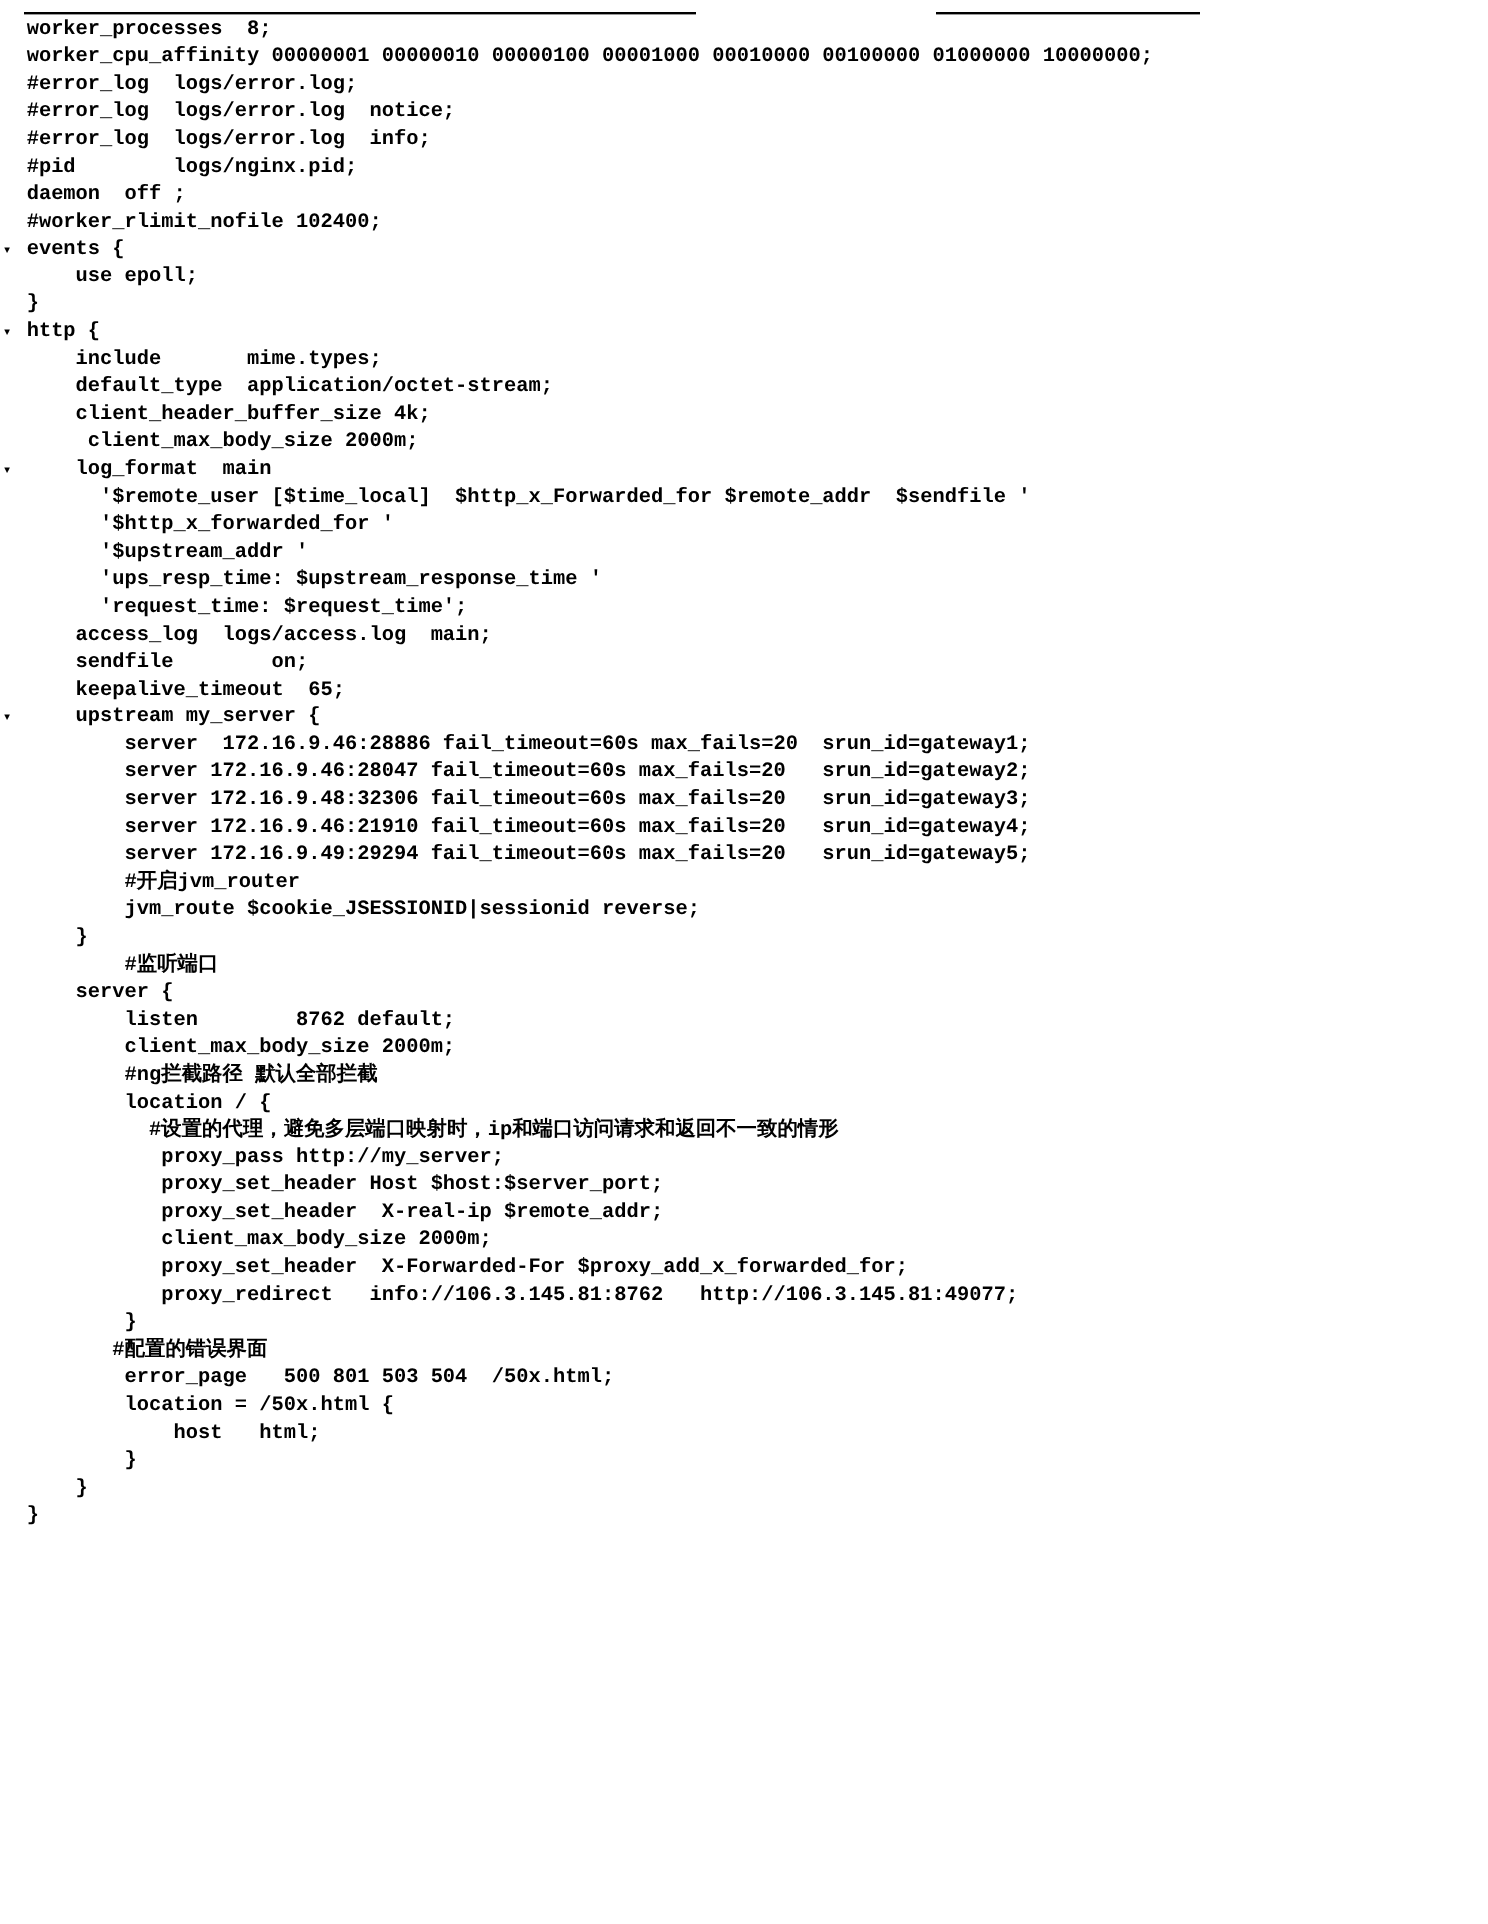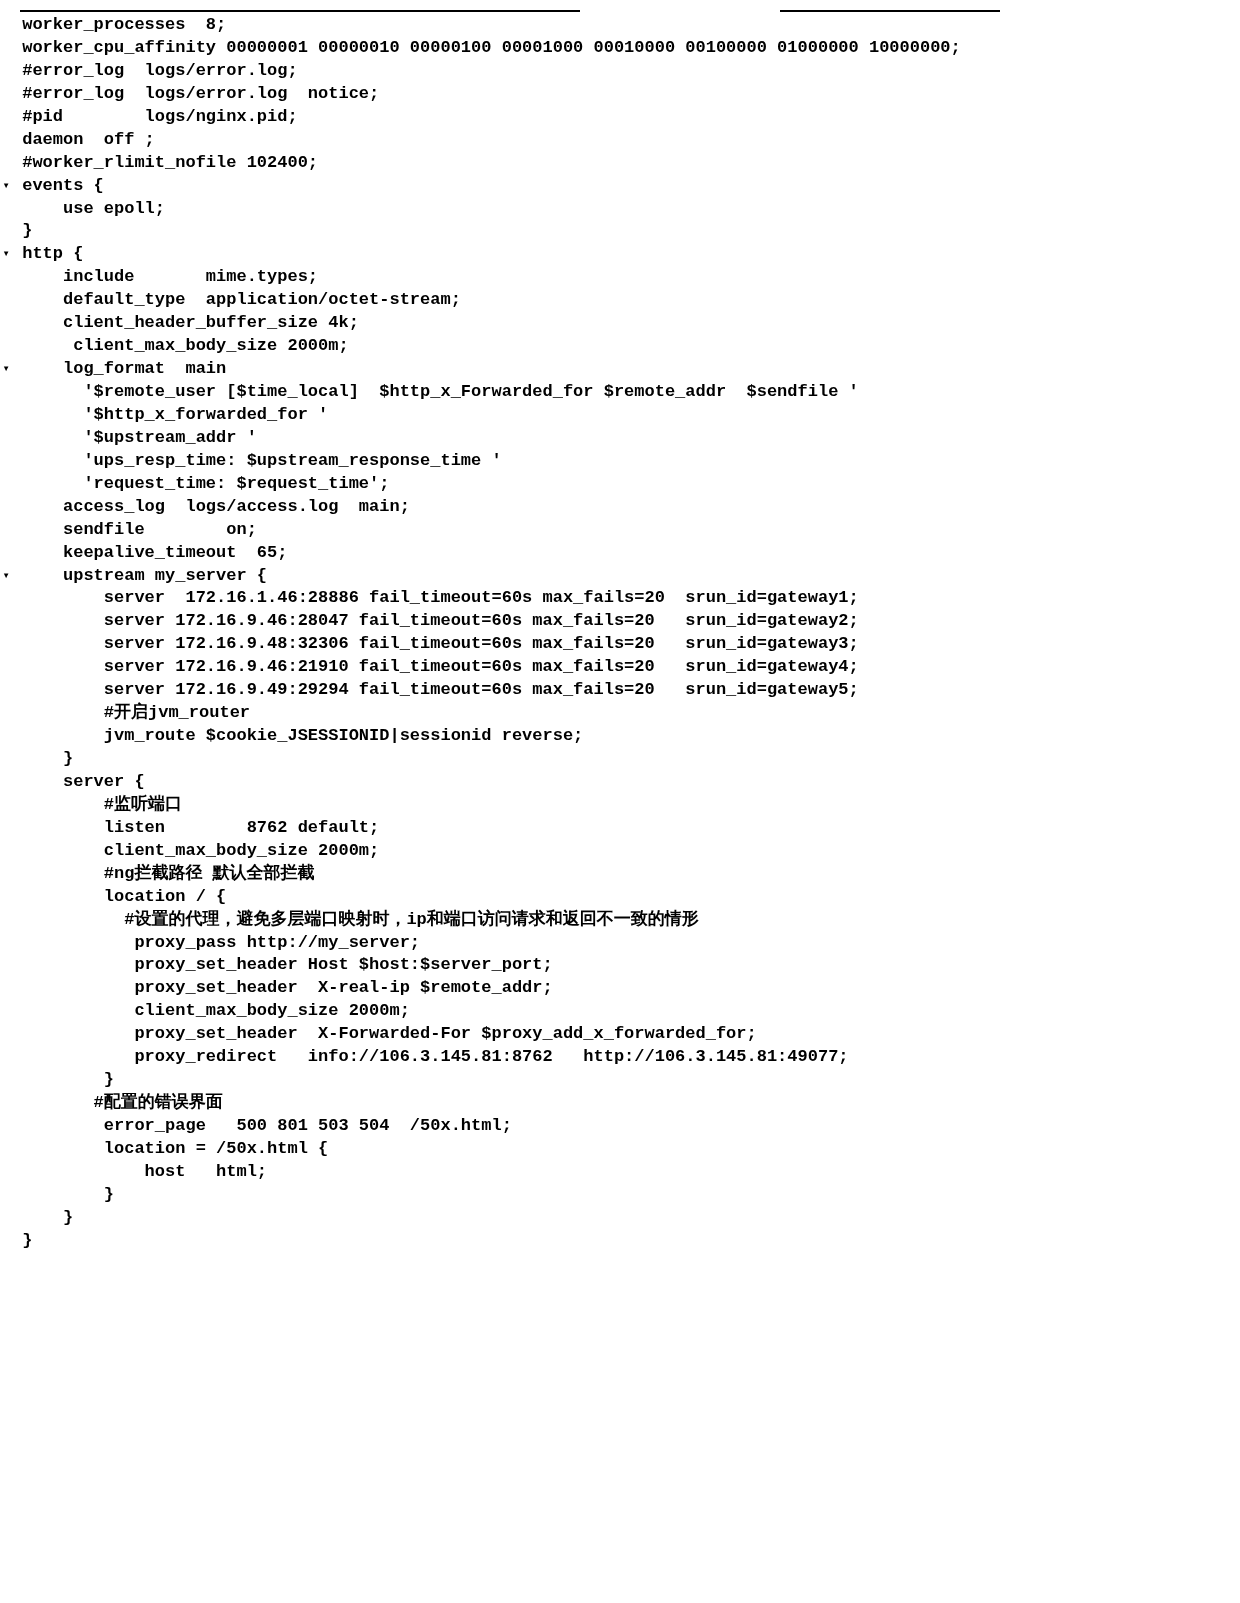--- a/index.html
+++ b/index.html
@@ -49,20 +49,21 @@
 <div class="topbar">
   <hr class="hr seg seg1">
   <hr class="hr seg seg2">
 </div>
 
 <div id="code">
     <div class="line"><span class="gutter"></span><span class="content"> worker_processes  8;</span></div>
     <div class="line"><span class="gutter"></span><span class="content"> worker_cpu_affinity 00000001 00000010 00000100 00001000 00010000 00100000 01000000 10000000;</span></div>
     <div class="line"><span class="gutter"></span><span class="content"> #error_log  logs/error.log;</span></div>
     <div class="line"><span class="gutter"></span><span class="content"> #error_log  logs/error.log  notice;</span></div>
+    <div class="line"><span class="gutter"></span><span class="content"> #error_log  logs/error.log  info;</span></div>
     <div class="line"><span class="gutter"></span><span class="content"> #pid        logs/nginx.pid;</span></div>
     <div class="line"><span class="gutter"></span><span class="content"> daemon  off ;</span></div>
     <div class="line"><span class="gutter"></span><span class="content"> #worker_rlimit_nofile 102400;</span></div>
     <div class="line"><span class="gutter">▾</span><span class="content"> events {</span></div>
     <div class="line"><span class="gutter"></span><span class="content">     use epoll;</span></div>
     <div class="line"><span class="gutter"></span><span class="content"> }</span></div>
     <div class="line"><span class="gutter">▾</span><span class="content"> http {</span></div>
     <div class="line"><span class="gutter"></span><span class="content">     include       mime.types;</span></div>
     <div class="line"><span class="gutter"></span><span class="content">     default_type  application/octet-stream;</span></div>
     <div class="line"><span class="gutter"></span><span class="content">     client_header_buffer_size 4k;</span></div>
@@ -70,33 +71,33 @@
     <div class="line"><span class="gutter">▾</span><span class="content">     log_format  main</span></div>
     <div class="line"><span class="gutter"></span><span class="content">       '$remote_user [$time_local]  $http_x_Forwarded_for $remote_addr  $sendfile '</span></div>
     <div class="line"><span class="gutter"></span><span class="content">       '$http_x_forwarded_for '</span></div>
     <div class="line"><span class="gutter"></span><span class="content">       '$upstream_addr '</span></div>
     <div class="line"><span class="gutter"></span><span class="content">       'ups_resp_time: $upstream_response_time '</span></div>
     <div class="line"><span class="gutter"></span><span class="content">       'request_time: $request_time';</span></div>
     <div class="line"><span class="gutter"></span><span class="content">     access_log  logs/access.log  main;</span></div>
     <div class="line"><span class="gutter"></span><span class="content">     sendfile        on;</span></div>
     <div class="line"><span class="gutter"></span><span class="content">     keepalive_timeout  65;</span></div>
     <div class="line"><span class="gutter">▾</span><span class="content">     upstream my_server {</span></div>
-    <div class="line"><span class="gutter"></span><span class="content">         server  172.16.1.46:28886 fail_timeout=60s max_fails=20  srun_id=gateway1;</span></div>
+    <div class="line"><span class="gutter"></span><span class="content">         server  172.16.9.46:28886 fail_timeout=60s max_fails=20  srun_id=gateway1;</span></div>
     <div class="line"><span class="gutter"></span><span class="content">         server 172.16.9.46:28047 fail_timeout=60s max_fails=20   srun_id=gateway2;</span></div>
     <div class="line"><span class="gutter"></span><span class="content">         server 172.16.9.48:32306 fail_timeout=60s max_fails=20   srun_id=gateway3;</span></div>
     <div class="line"><span class="gutter"></span><span class="content">         server 172.16.9.46:21910 fail_timeout=60s max_fails=20   srun_id=gateway4;</span></div>
     <div class="line"><span class="gutter"></span><span class="content">         server 172.16.9.49:29294 fail_timeout=60s max_fails=20   srun_id=gateway5;</span></div>
     <div class="line"><span class="gutter"></span><span class="content">         #开启jvm_router</span></div>
     <div class="line"><span class="gutter"></span><span class="content">         jvm_route $cookie_JSESSIONID|sessionid reverse;</span></div>
     <div class="line"><span class="gutter"></span><span class="content">     }</span></div>
     <div class="line"><span class="gutter"></span><span class="content"></span></div>
     <div class="line"><span class="gutter"></span><span class="content"></span></div>
     <div class="line"><span class="gutter"></span><span class="content"></span></div>
+    <div class="line"><span class="gutter"></span><span class="content">         #监听端口</span></div>
     <div class="line"><span class="gutter"></span><span class="content">     server {</span></div>
-    <div class="line"><span class="gutter"></span><span class="content">         #监听端口</span></div>
     <div class="line"><span class="gutter"></span><span class="content">         listen        8762 default;</span></div>
     <div class="line"><span class="gutter"></span><span class="content">         client_max_body_size 2000m;</span></div>
     <div class="line"><span class="gutter"></span><span class="content">         #ng拦截路径 默认全部拦截</span></div>
     <div class="line"><span class="gutter"></span><span class="content">         location / {</span></div>
     <div class="line"><span class="gutter"></span><span class="content">           #设置的代理，避免多层端口映射时，ip和端口访问请求和返回不一致的情形</span></div>
     <div class="line"><span class="gutter"></span><span class="content">            proxy_pass http://my_server;</span></div>
     <div class="line"><span class="gutter"></span><span class="content">            proxy_set_header Host $host:$server_port;</span></div>
     <div class="line"><span class="gutter"></span><span class="content">            proxy_set_header  X-real-ip $remote_addr;</span></div>
     <div class="line"><span class="gutter"></span><span class="content">            client_max_body_size 2000m;</span></div>
     <div class="line"><span class="gutter"></span><span class="content">            proxy_set_header  X-Forwarded-For $proxy_add_x_forwarded_for;</span></div>

